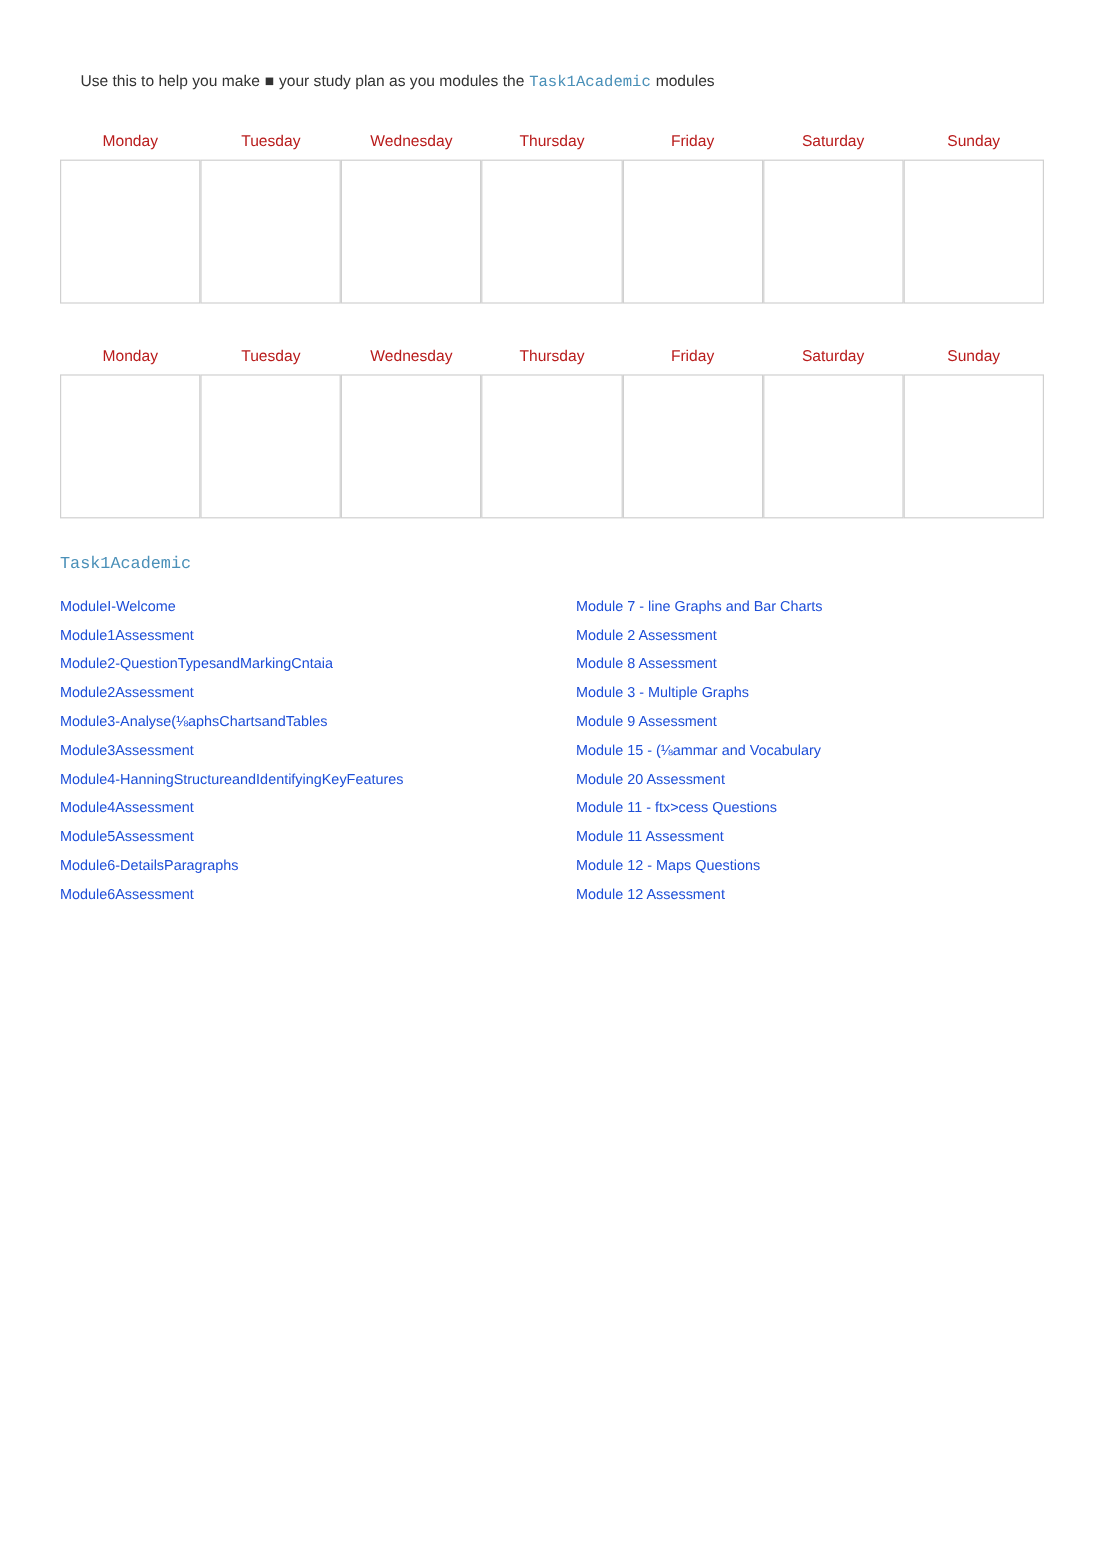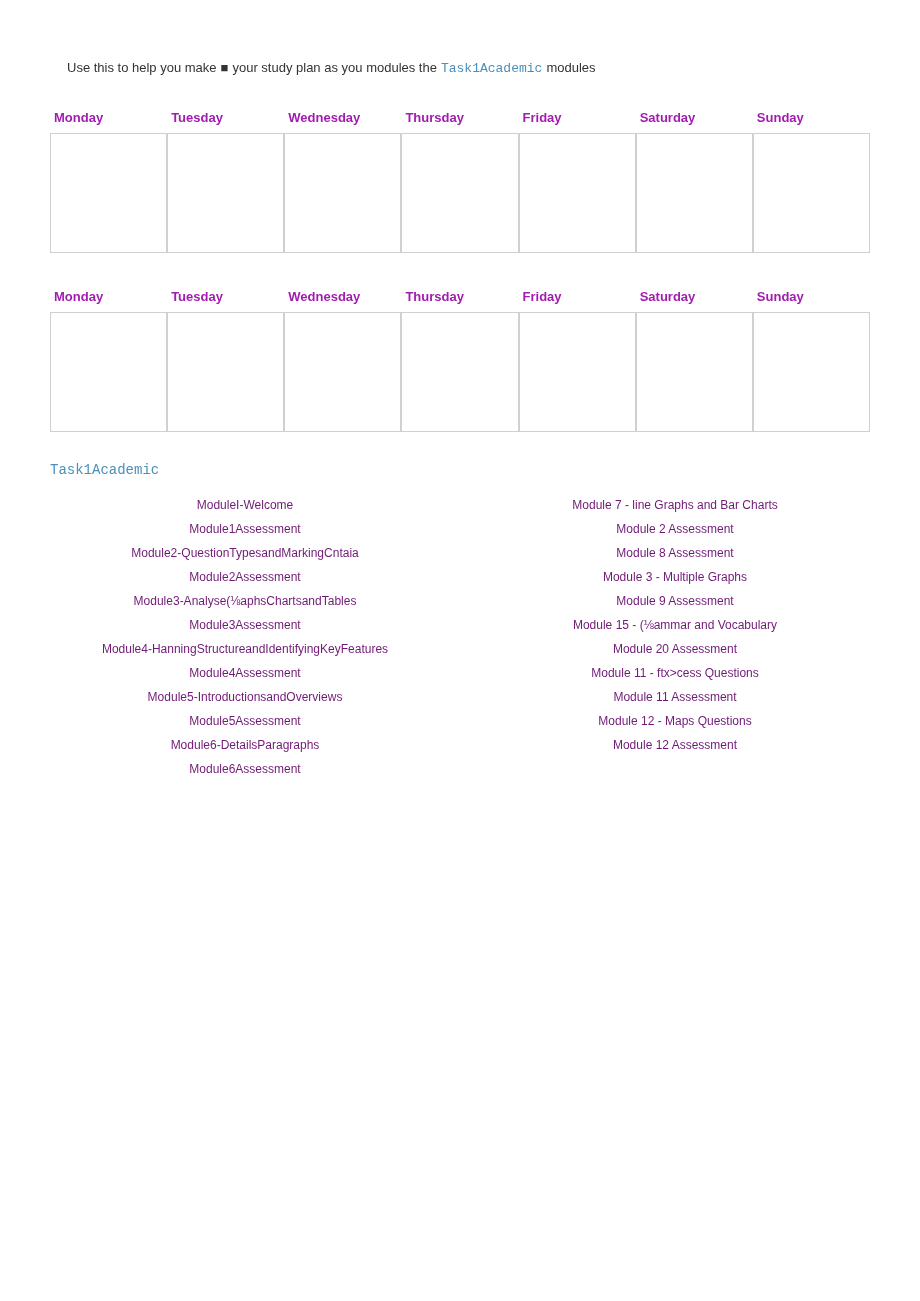--- a/index.html
+++ b/index.html
@@ -32,24 +32,24 @@
       color: #4a90b8;
       font-family: 'Courier New', monospace;
       font-size: 13px;
     }
     .week-grid-header {
       display: grid;
       grid-template-columns: repeat(7, 1fr);
       margin-bottom: 2px;
     }
     .day-header {
-      text-align: left;
+      text-align: center;
       font-size: 13px;
-      font-weight: 700;
-      color: #a21caf;
+      font-weight: 400;
+      color: #b91c1c;
       padding: 6px 4px;
     }
     .week-section {
       margin-bottom: 30px;
     }
     .task-academic-title {
       color: #4a90b8;
       font-family: 'Courier New', monospace;
       font-size: 14px;
       margin-bottom: 18px;
@@ -57,24 +57,23 @@
     }
     .modules-container {
       display: flex;
       gap: 40px;
     }
     .module-column {
       flex: 1;
     }
     .module-item {
       font-size: 12px;
-      color: #701a75;
+      color: #1d4ed8;
       margin-bottom: 6px;
       line-height: 1.5;
-      text-align: center;
     }
     .week-row-empty {
       display: grid;
       grid-template-columns: repeat(7, 1fr);
     }
     .empty-cell {
       border: 1px solid #d0d0d0;
       min-height: 120px;
     }
   </style>
@@ -139,21 +138,20 @@
   <div class="modules-container">
     <div class="module-column" id="modules-left">
     <div class="module-item">ModuleI-Welcome</div>
         <div class="module-item">Module1Assessment</div>
         <div class="module-item">Module2-QuestionTypesandMarkingCntaia</div>
         <div class="module-item">Module2Assessment</div>
         <div class="module-item">Module3-Analyse(⅛aphsChartsandTables</div>
         <div class="module-item">Module3Assessment</div>
         <div class="module-item">Module4-HanningStructureandIdentifyingKeyFeatures</div>
         <div class="module-item">Module4Assessment</div>
-        <div class="module-item">Module5-IntroductionsandOverviews</div>
         <div class="module-item">Module5Assessment</div>
         <div class="module-item">Module6-DetailsParagraphs</div>
         <div class="module-item">Module6Assessment</div>
       </div>
     <div class="module-column" id="modules-right">
     <div class="module-item">Module 7 - line Graphs and Bar Charts</div>
         <div class="module-item">Module 2 Assessment</div>
         <div class="module-item">Module 8 Assessment</div>
         <div class="module-item">Module 3 - Multiple Graphs</div>
         <div class="module-item">Module 9 Assessment</div>

